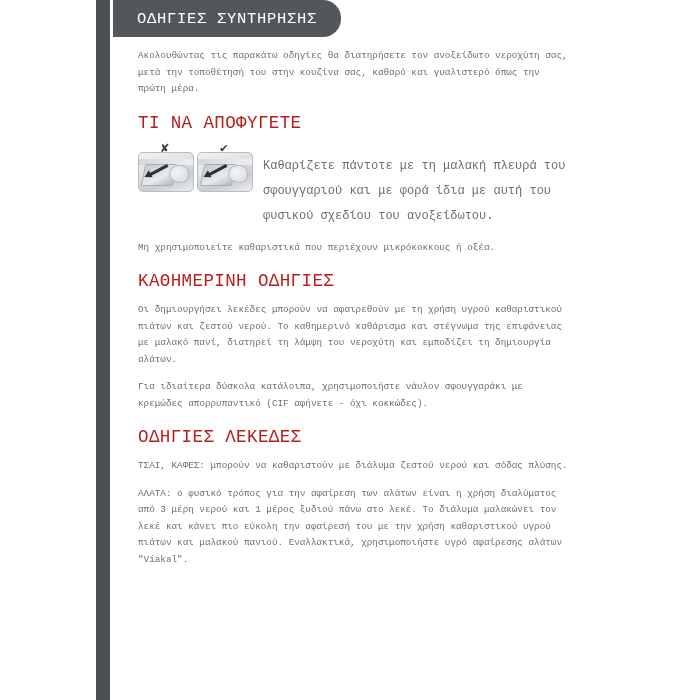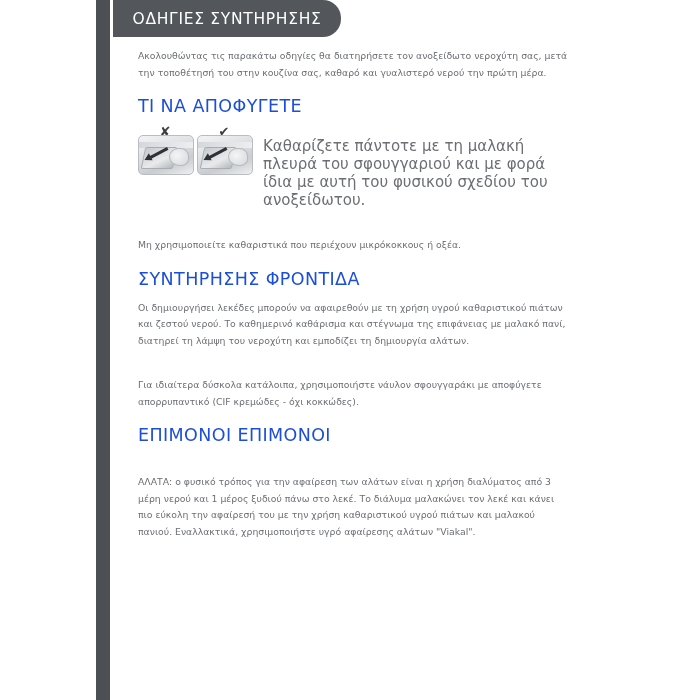--- a/index.html
+++ b/index.html
@@ -11,20 +11,21 @@
     width: 700px;
     height: 700px;
     overflow: hidden;
     font-family: "DejaVu Sans", "Liberation Sans", sans-serif;
   }
   .page {
     position: relative;
     width: 700px;
     height: 700px;
     background: #ffffff;
+    font-family: Liberation Mono, monospace;
   }
 
   
   .left-spine {
     position: absolute;
     left: 96px;
     top: 0;
     width: 14px;
     height: 700px;
     background: #4c5055;
@@ -67,27 +68,27 @@
     width: 432px;
   }
 
   p.body-text {
     margin: 0 0 7px 0;
     font-size: 9.3px;
     line-height: 16.5px;
     color: #6b6f74;
     text-align: left;
   }
-  p.body-text.gap-before { margin-top: 28px; }
+  p.body-text.gap-before { margin-top: 11px; }
 
   h2.section-heading {
     margin: 14px 0 10px 0;
     font-size: 17.5px;
     font-weight: 400;
-    color: #1d4ed8;
+    color: #b91c1c;
     letter-spacing: 0.4px;
     line-height: 22px;
   }
 
   
   .figure-row {
     display: flex;
     align-items: flex-start;
     margin: 8px 0 10px 0;
   }
@@ -164,40 +165,40 @@
     transform: translateX(-50%);
     font-size: 13px;
     line-height: 11px;
     color: #3a3e42;
     font-weight: bold;
   }
   .caption {
     flex: 1 1 auto;
     padding-left: 12px;
     padding-top: 10px;
-    font-size: 15px;
-    line-height: 18px;
+    font-size: 12px;
+    line-height: 25px;
     color: #6b6f74;
   }
 </style>
 </head>
 <body>
 
 <div class="page">
 
   <div class="left-spine"></div>
   <div class="left-spine-shadow"></div>
 
   <div class="header-tab">
     <span class="header-tab-title">ΟΔΗΓΙΕΣ ΣΥΝΤΗΡΗΣΗΣ</span>
   </div>
 
   <div class="content">
 
-    <p class="body-text">Ακολουθώντας τις παρακάτω οδηγίες θα διατηρήσετε τον ανοξείδωτο νεροχύτη σας, μετά την τοποθέτησή του στην κουζίνα σας, καθαρό και γυαλιστερό νερού την πρώτη μέρα.</p>
+    <p class="body-text">Ακολουθώντας τις παρακάτω οδηγίες θα διατηρήσετε τον ανοξείδωτο νεροχύτη σας, μετά την τοποθέτησή του στην κουζίνα σας, καθαρό και γυαλιστερό όπως την πρώτη μέρα.</p>
 
     <h2 class="section-heading">ΤΙ ΝΑ ΑΠΟΦΥΓΕΤΕ</h2>
 
 
     <div class="figure-row">
       <div class="thumbs">
 
         <div class="thumb-wrap">
           <span class="mark">✘</span>
           <div class="thumb">
@@ -219,26 +220,27 @@
         </div>
 
       </div>
       <div class="caption">Καθαρίζετε πάντοτε με τη μαλακή πλευρά του σφουγγαριού και με φορά ίδια με αυτή του φυσικού σχεδίου του ανοξείδωτου.</div>
     </div>
 
 
     <p class="body-text gap-before">Μη χρησιμοποιείτε καθαριστικά που περιέχουν μικρόκοκκους ή οξέα.</p>
 
 
-    <h2 class="section-heading">ΣΥΝΤΗΡΗΣΗΣ ΦΡΟΝΤΙΔΑ</h2>
+    <h2 class="section-heading">ΚΑΘΗΜΕΡΙΝΗ ΟΔΗΓΙΕΣ</h2>
 
     <p class="body-text">Οι δημιουργήσει λεκέδες μπορούν να αφαιρεθούν με τη χρήση υγρού καθαριστικού πιάτων και ζεστού νερού.  Το καθημερινό καθάρισμα και στέγνωμα της επιφάνειας με μαλακό πανί, διατηρεί τη λάμψη του νεροχύτη και εμποδίζει τη δημιουργία αλάτων.</p>
 
-    <p class="body-text gap-before">Για ιδιαίτερα δύσκολα κατάλοιπα, χρησιμοποιήστε νάυλον σφουγγαράκι με αποφύγετε απορρυπαντικό (CIF κρεμώδες - όχι κοκκώδες).</p>
-
-
-    <h2 class="section-heading">ΕΠΙΜΟΝΟΙ ΕΠΙΜΟΝΟΙ</h2>
-
+    <p class="body-text gap-before">Για ιδιαίτερα δύσκολα κατάλοιπα, χρησιμοποιήστε νάυλον σφουγγαράκι με κρεμώδες απορρυπαντικό (CIF αφήνετε - όχι κοκκώδες).</p>
+
+
+    <h2 class="section-heading">ΟΔΗΓΙΕΣ ΛΕΚΕΔΕΣ</h2>
+
+    <p class="body-text">ΤΣΑΙ, ΚΑΦΕΣ: μπορούν να καθαριστούν με διάλυμα ζεστού νερού και σόδας πλύσης.</p>
 
     <p class="body-text gap-before">ΑΛΑΤΑ: ο φυσικό τρόπος για την αφαίρεση των αλάτων είναι η χρήση διαλύματος από 3 μέρη νερού και 1 μέρος ξυδιού πάνω στο λεκέ.  Το διάλυμα μαλακώνει τον λεκέ και κάνει πιο εύκολη την αφαίρεσή του με την χρήση καθαριστικού υγρού πιάτων και μαλακού πανιού.  Εναλλακτικά, χρησιμοποιήστε υγρό αφαίρεσης αλάτων "Viakal".</p>
 
   </div>
 </div>
 
 </body></html>

